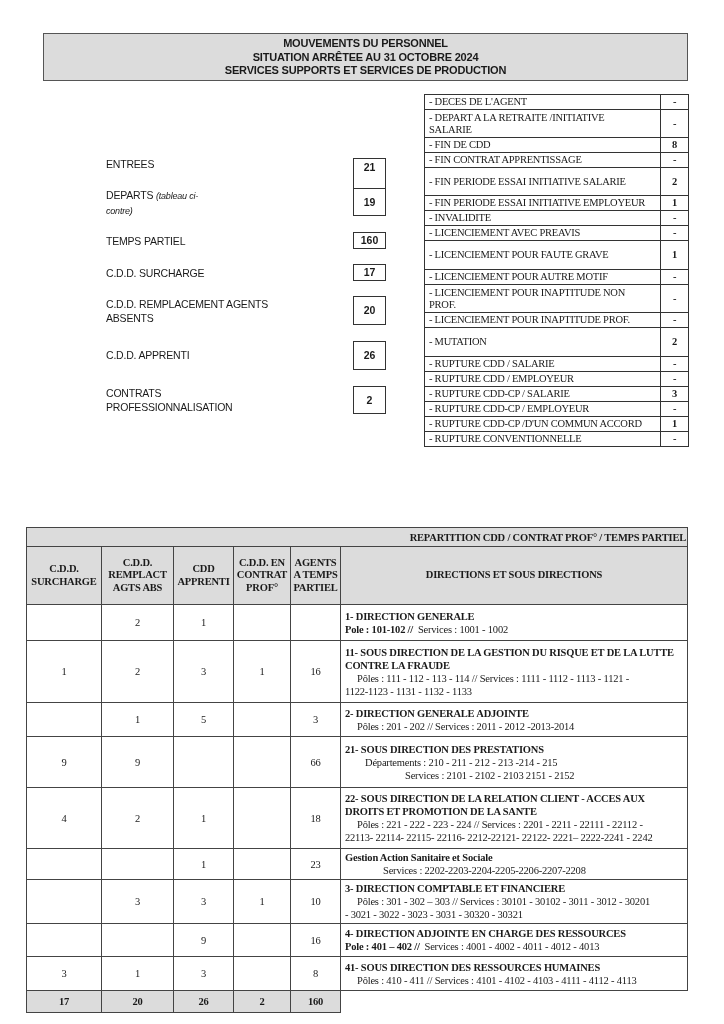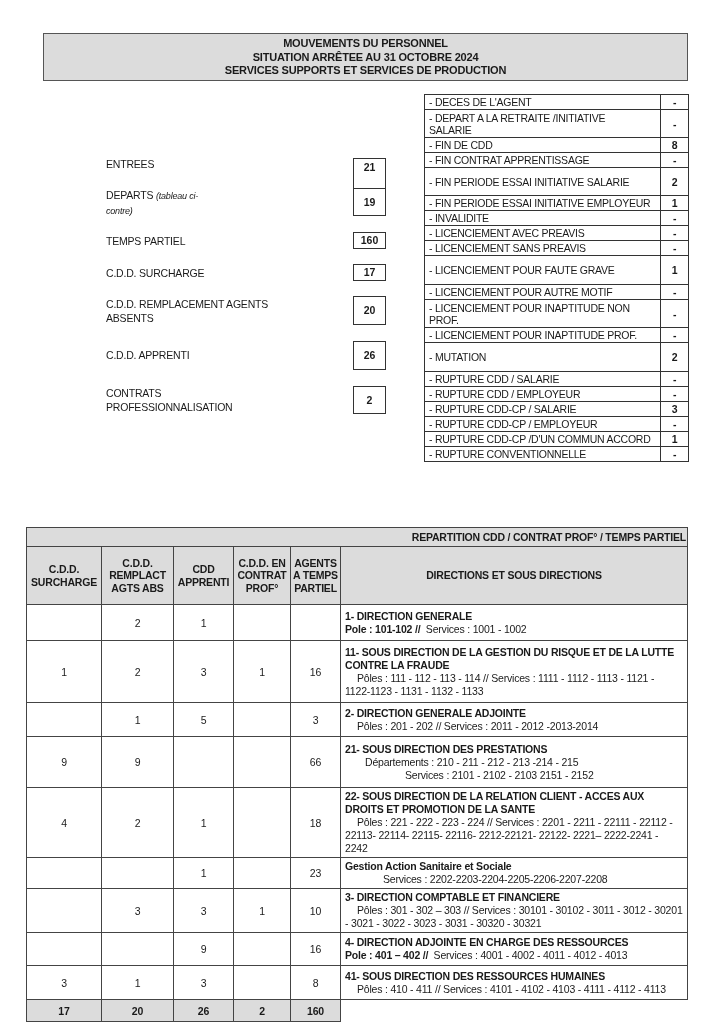--- a/index.html
+++ b/index.html
@@ -6,21 +6,21 @@
   body { width:724px; height:1024px; position:relative; overflow:hidden;
          font-family:"Liberation Sans", sans-serif; color:#1a1a1a; }
   .title-box { position:absolute; left:43px; top:33px; width:645px; height:48px;
        background:#dcdcdc; border:1px solid #555; box-sizing:border-box;
        text-align:center; font-weight:bold; font-size:11px; line-height:13.5px; padding-top:3px;
        letter-spacing:-0.2px; }
   .left-label { position:absolute; left:106px; font-size:10.5px; line-height:14px; letter-spacing:-0.2px; }
   .left-label i { font-size:9px; }
   .vbox { position:absolute; left:353px; width:33px; border:1px solid #333; box-sizing:border-box;
           text-align:center; font-weight:bold; font-size:10.5px; background:#fff; }
-  table { border-collapse:collapse; }
+  table { border-collapse:collapse;font-family:Liberation Serif, serif; }
   .dep { position:absolute; left:424px; top:94px; width:265px; font-size:10.5px; letter-spacing:-0.25px; }
   .dep td { border:1px solid #333; padding:0 0 0 4px; line-height:12px; }
   .dep td.v { width:27px; text-align:center; font-weight:bold; padding:0; }
   .rep { position:absolute; left:26px; top:527px; width:662px; font-size:10.5px; letter-spacing:-0.2px; }
   .rep td { border:1px solid #444; }
   .rep .hd1 td { background:#dcdcdc; text-align:right; font-weight:bold; height:16px; }
   .rep .hd2 td { background:#dcdcdc; text-align:center; font-weight:bold; line-height:12.5px; }
   .rep td.n { text-align:center; }
   .rep td.d { padding:2px 4px; line-height:13px; }
   .rep .tot td { background:#dcdcdc; text-align:center; font-weight:bold; height:19px; }
@@ -88,24 +88,20 @@
         <td class="v">1</td>
       </tr>
   <tr style="height:15px">
         <td>- INVALIDITE</td>
         <td class="v">-</td>
       </tr>
   <tr style="height:15px">
         <td>- LICENCIEMENT AVEC PREAVIS</td>
         <td class="v">-</td>
       </tr>
-  <tr style="height:15px">
-        <td>- LICENCIEMENT SANS PREAVIS</td>
-        <td class="v">-</td>
-      </tr>
   <tr style="height:29px">
         <td>- LICENCIEMENT POUR FAUTE GRAVE</td>
         <td class="v">1</td>
       </tr>
   <tr style="height:15px">
         <td>- LICENCIEMENT POUR AUTRE MOTIF</td>
         <td class="v">-</td>
       </tr>
   <tr style="height:28px">
         <td style="padding-right:20px">- LICENCIEMENT POUR INAPTITUDE NON PROF.</td>

